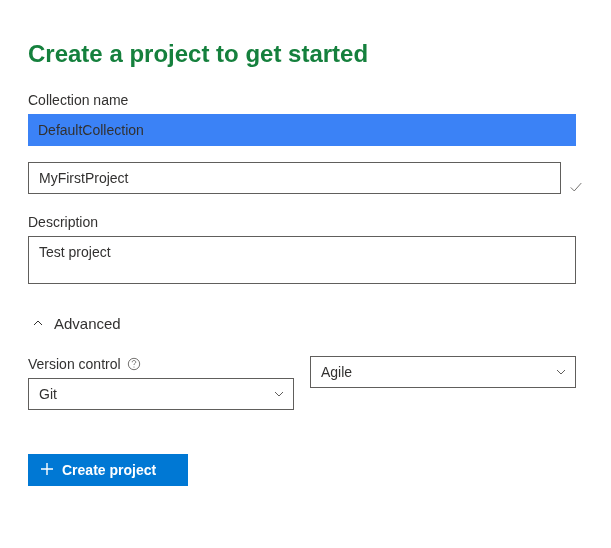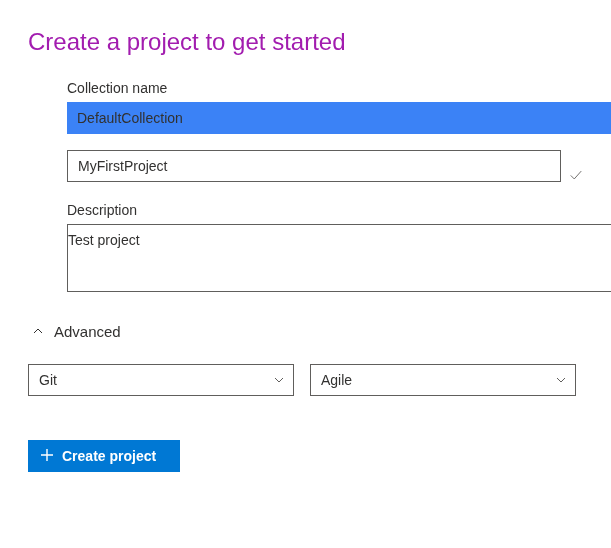--- a/index.html
+++ b/index.html
@@ -7,23 +7,23 @@
       margin: 0;
       padding: 28px;
       font-family: "Segoe UI", -apple-system, sans-serif;
       font-size: 14px;
       color: #323130;
       width: 611px;
       background: #fff;
     }
     h1 {
       font-size: 24px;
-      font-weight: 400;
-      margin: 0 0 24px 0;
-      color: #a21caf;
+      font-weight: 700;
+      margin: 12px 0 24px 0;
+      color: #15803d;
     }
     .field-label {
       font-size: 14px;
       color: #323130;
       margin-bottom: 6px;
       display: flex;
       align-items: center;
       gap: 6px;
     }
     .required-star {
@@ -49,35 +49,35 @@
       height: 32px;
       border: 1px solid #605e5c;
       padding: 5px 10px;
       font-size: 14px;
       font-family: inherit;
       color: #323130;
       outline: none;
     }
     .text-area {
       width: 548px;
-      height: 68px;
+      height: 48px;
       border: 1px solid #605e5c;
-      padding: 7px 0;
+      padding: 7px 10px;
       font-size: 14px;
       font-family: inherit;
       resize: none;
       color: #323130;
       outline: none;
     }
     .checkmark {
       color: #605e5c;
       display: flex;
       align-items: center;
     }
-    .field-group { margin-bottom: 20px; margin-left: 39px; }
+    .field-group { margin-bottom: 20px; }
     .field-group.compact { margin-bottom: 16px; }
 
     .advanced-toggle {
       display: flex;
       align-items: flex-end;
       gap: 10px;
       cursor: pointer;
       margin: 28px 0 24px 4px;
       font-size: 15px;
       color: #323130;
@@ -116,21 +116,21 @@
       align-items: center;
       justify-content: center;
       color: #605e5c;
       cursor: pointer;
     }
     .primary-btn {
       background: #0078d4;
       color: #fff;
       border: none;
       height: 32px;
-      padding: 0 24px 0 12px;
+      padding: 0 32px 0 12px;
       font-size: 14px;
       font-weight: 600;
       font-family: inherit;
       display: inline-flex;
       align-items: center;
       gap: 8px;
       cursor: pointer;
     }
     .primary-btn svg { stroke: #fff; }
   </style>
@@ -166,20 +166,30 @@
   <span>
     <svg width="12" height="12" viewBox="0 0 12 12" fill="none">
         <path d="M2 8 L6 4 L10 8" stroke="#323130" stroke-width="1"></path>
       </svg>
   </span>
   <span>Advanced</span>
 </div>
 
 <div class="advanced-row">
   <div class="advanced-col">
+    <div class="field-label">
+      <span>Version control</span>
+      <span class="help-icon">
+        <svg width="14" height="14" viewBox="0 0 16 16" fill="none">
+            <circle cx="8" cy="8" r="6.5" stroke="currentColor" stroke-width="1"></circle>
+            <path d="M6 6 C6 4.5 7 4 8 4 C9 4 10 4.7 10 6 C10 7.2 8 7.3 8 9" stroke="currentColor" stroke-width="1" fill="none"></path>
+            <circle cx="8" cy="11.5" r="0.6" fill="currentColor"></circle>
+          </svg>
+      </span>
+    </div>
     <div class="select-box">
       <span>Git</span>
       <span class="select-caret">
         <svg width="12" height="12" viewBox="0 0 12 12" fill="none">
             <path d="M2 4 L6 8 L10 4" stroke="currentColor" stroke-width="1"></path>
           </svg>
       </span>
     </div>
   </div>
   <div class="advanced-col">

